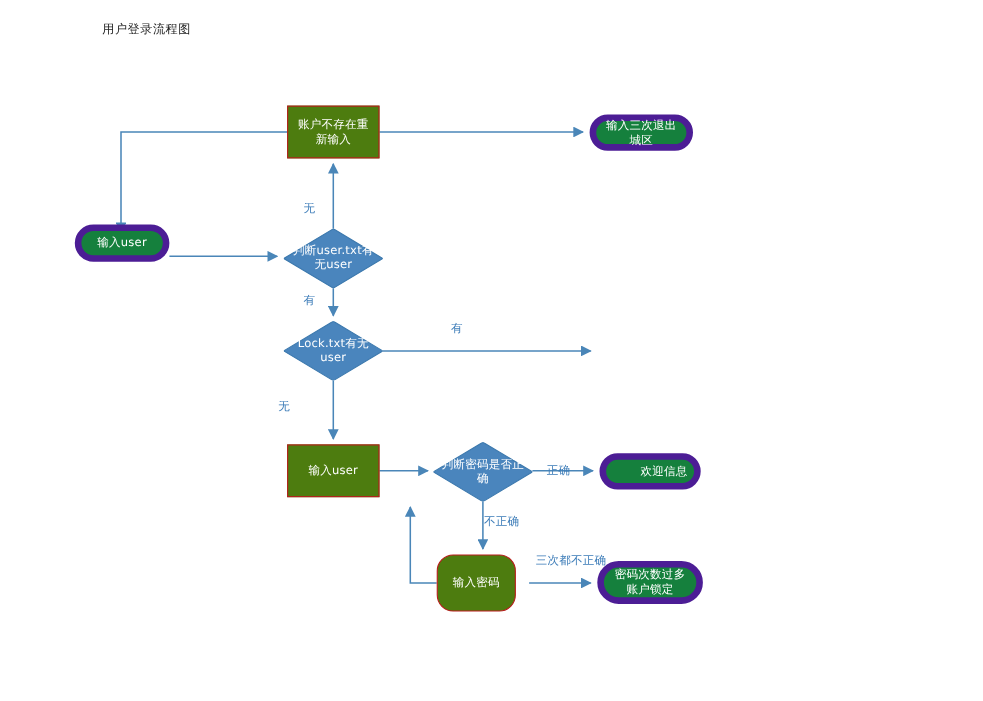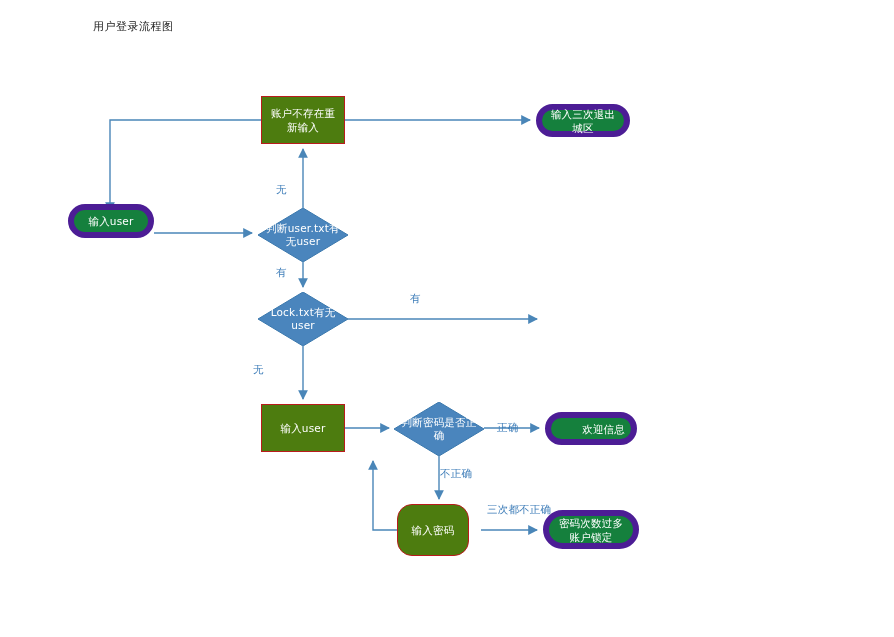--- a/index.html
+++ b/index.html
@@ -167,21 +167,21 @@
   </div>
 
   <div class="node oval" style="left:545px; top:412px; width:92px; height:33px;justify-content:flex-end;">
     <span>欢迎信息</span>
   </div>
 
   <div class="node rect" style="left:397px; top:504px; width:72px; height:52px;border-radius:15px;">
     <span>输入密码</span>
   </div>
 
-  <div class="node oval" style="left:543px; top:510px; width:96px; height:39px;">
+  <div class="node oval" style="left:543px; top:510px; width:96px; height:39px;font-family:Liberation Mono, monospace;">
     <span>密码次数过多账户锁定</span>
   </div>
 
   <div class="edge-label" style="left:276px; top:183px;">无</div>
   <div class="edge-label" style="left:276px; top:266px;">有</div>
   <div class="edge-label" style="left:410px; top:292px;">有</div>
   <div class="edge-label" style="left:253px; top:363px;">无</div>
   <div class="edge-label" style="left:497px; top:401px;margin-top:20px;">正确</div>
   <div class="edge-label" style="left:440px; top:467px;">不正确</div>
   <div class="edge-label" style="left:487px; top:503px;">三次都不正确</div>

